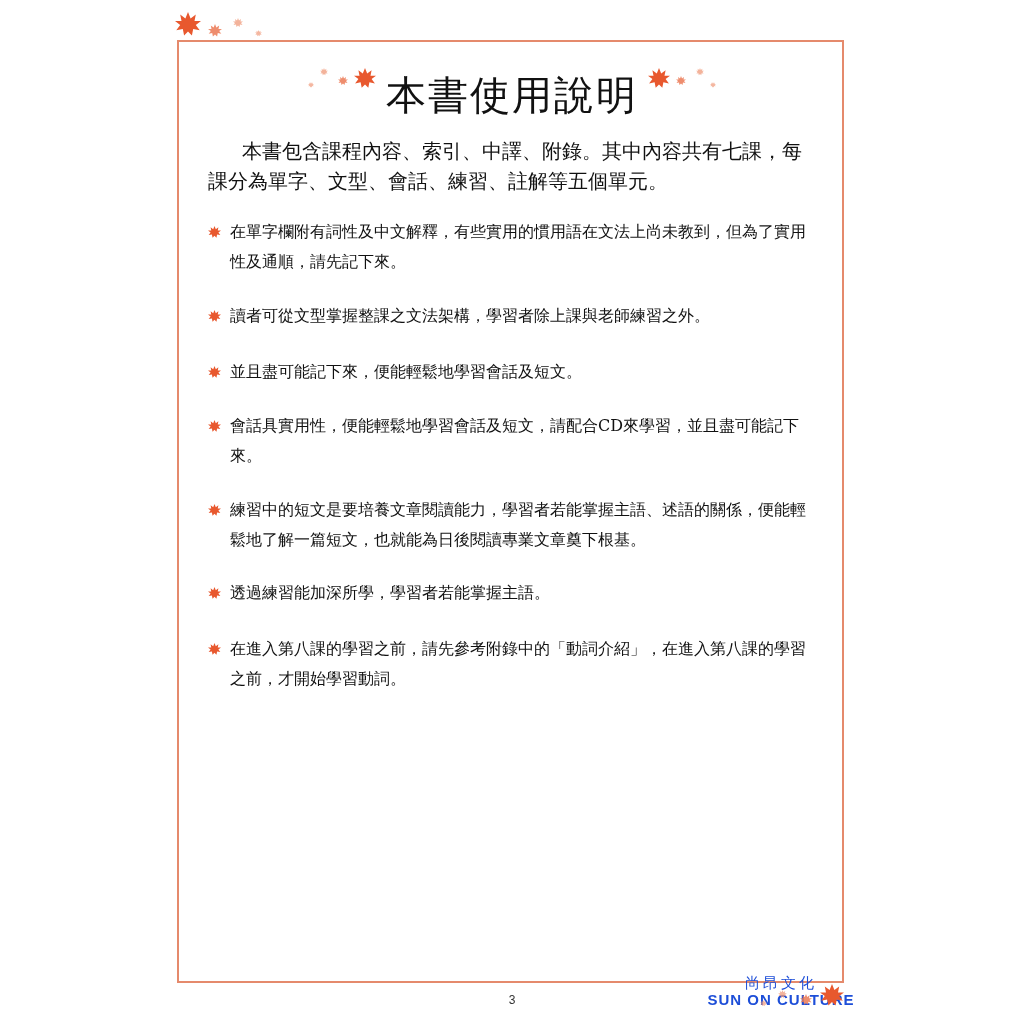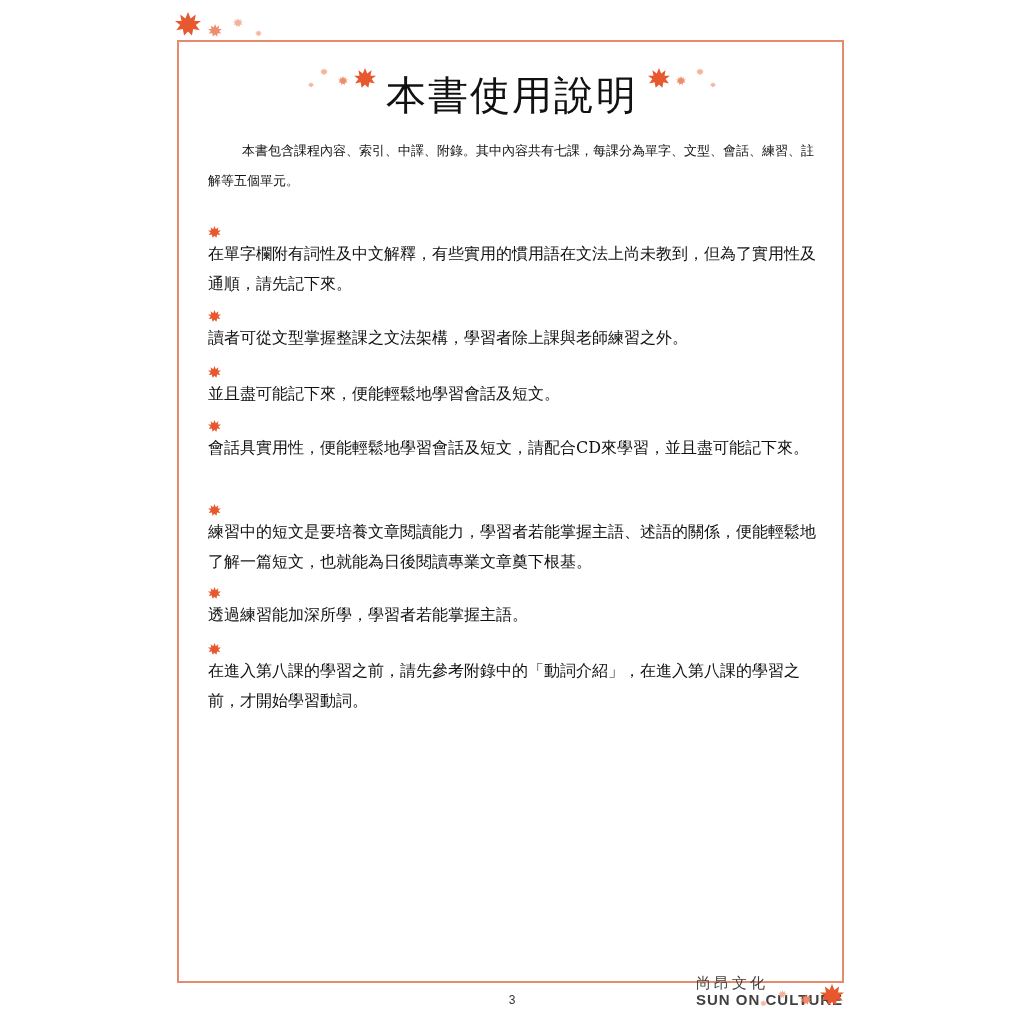--- a/index.html
+++ b/index.html
@@ -5,31 +5,31 @@
   html, body { margin:0; padding:0; background:#ffffff; }
   body { width:1024px; height:1024px; position:relative; overflow:hidden;
          font-family:"DejaVu Serif","Liberation Serif",serif; color:#111; }
   .frame { position:absolute; left:177px; top:40px; width:667px; height:943px;
            border:2px solid #e58a6c; box-sizing:border-box; }
   .flower { position:absolute; }
   .title-row { position:absolute; top:68px; left:0; width:1024px; height:56px;
                display:flex; justify-content:center; align-items:flex-start; }
   .title { font-size:40px; letter-spacing:2px; color:#111; margin:0 10px;
            font-family:"DejaVu Serif","Liberation Serif",serif; font-weight:normal; }
-  .intro { position:absolute; left:208px; top:136px; width:610px; font-size:13px;
+  .intro { position:absolute; left:208px; top:136px; width:610px; font-size:20px;
            line-height:30px; text-indent:34px; margin:0; }
   .item { position:absolute; left:208px; width:610px; font-size:16px; line-height:30px;
-          display:flex;flex-direction:column; }
+          display:flex; }
   .bullet { width:22px; flex:0 0 22px; position:relative; }
   .bullet svg { position:absolute; left:0; top:9px; }
   .item-text { flex:1; }
   .page-num { position:absolute; top:993px; left:0; width:1024px; text-align:center;
               font-size:12px; color:#333; font-family:"Liberation Sans",sans-serif; }
-  .wm { position:absolute; left:696px; top:975px; width:170px; text-align:left;
-        color:#404040; font-family:"Liberation Sans",sans-serif; }
+  .wm { position:absolute; left:696px; top:975px; width:170px; text-align:center;
+        color:#1d4ed8; font-family:"Liberation Sans",sans-serif; }
   .wm-cn { font-size:15px; letter-spacing:3px; line-height:16px; }
   .wm-en { font-size:15px; font-weight:bold; letter-spacing:1px; line-height:18px; }
 </style>
 </head>
 <body>
 
 <svg width="0" height="0" style="position:absolute">
   <defs>
     <symbol id="maple" viewBox="0 0 20 20">
       <path d="M10 0 L12 5 L16 2 L15 7 L20 7 L16 10 L19 14 L14 13 L13 18 L10 15 L7 18 L6 13 L1 14 L4 10 L0 7 L5 7 L4 2 L8 5 Z"></path>

